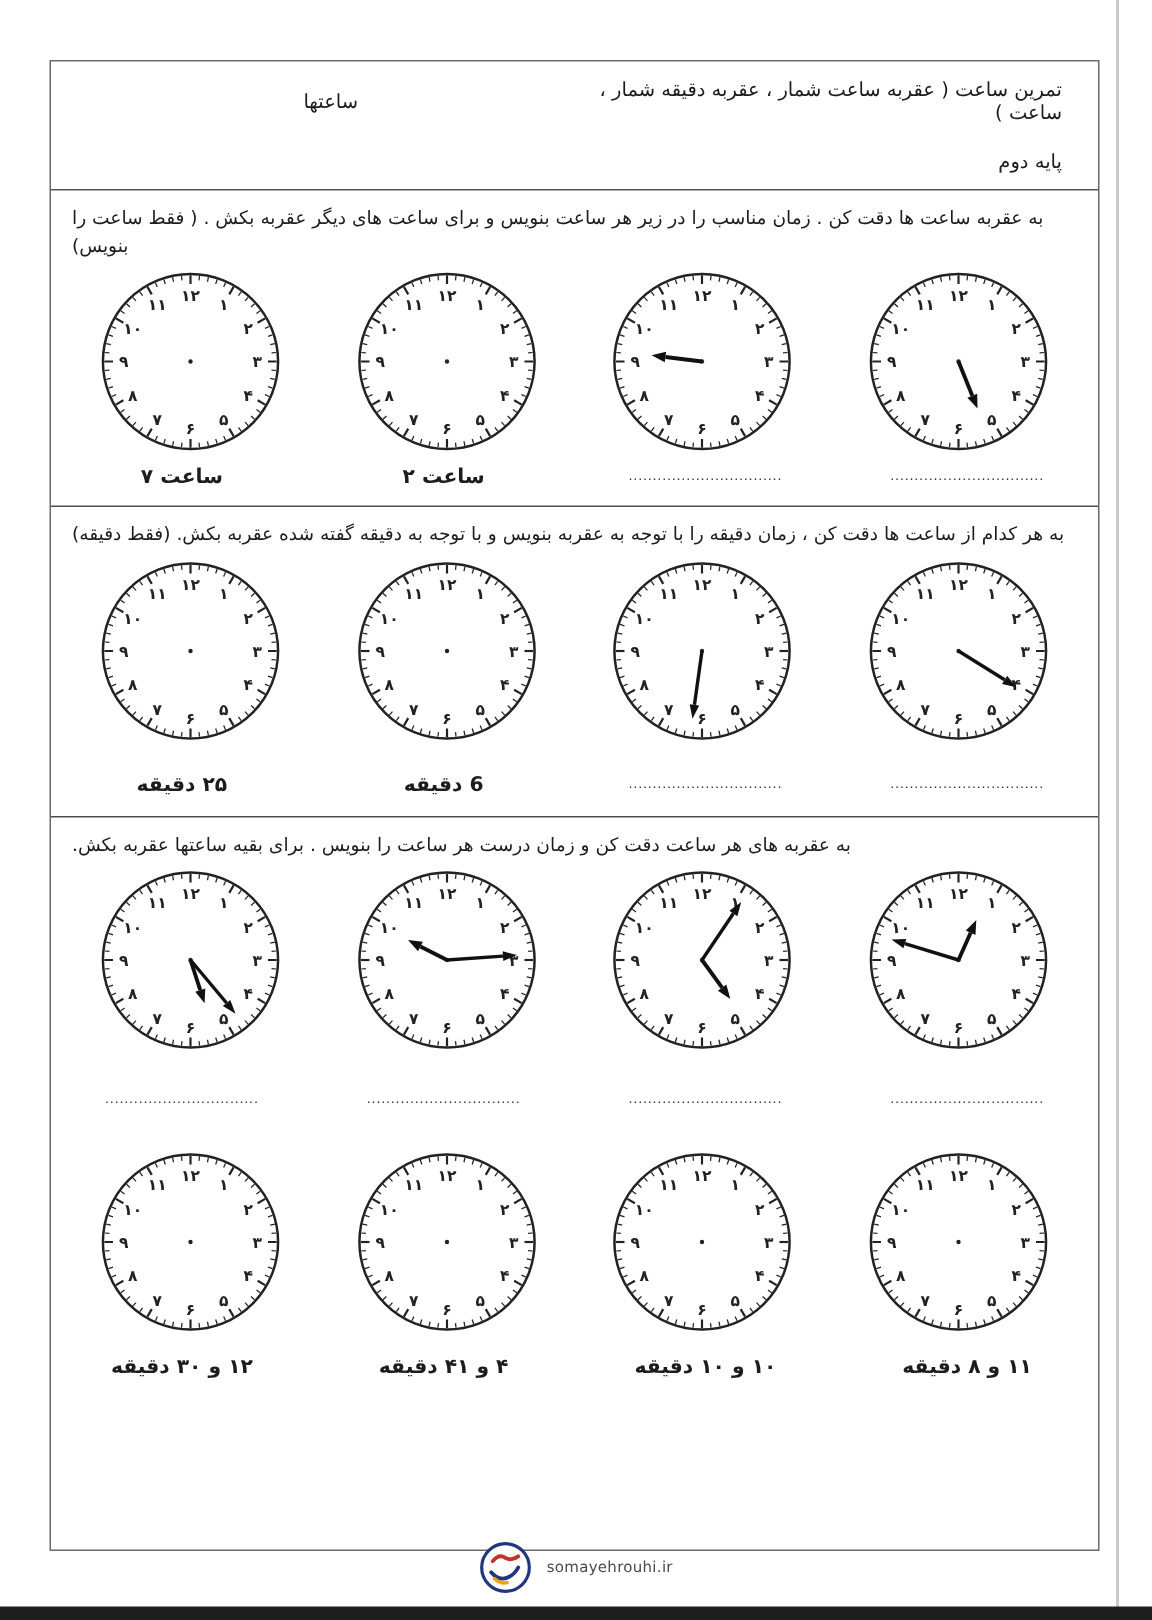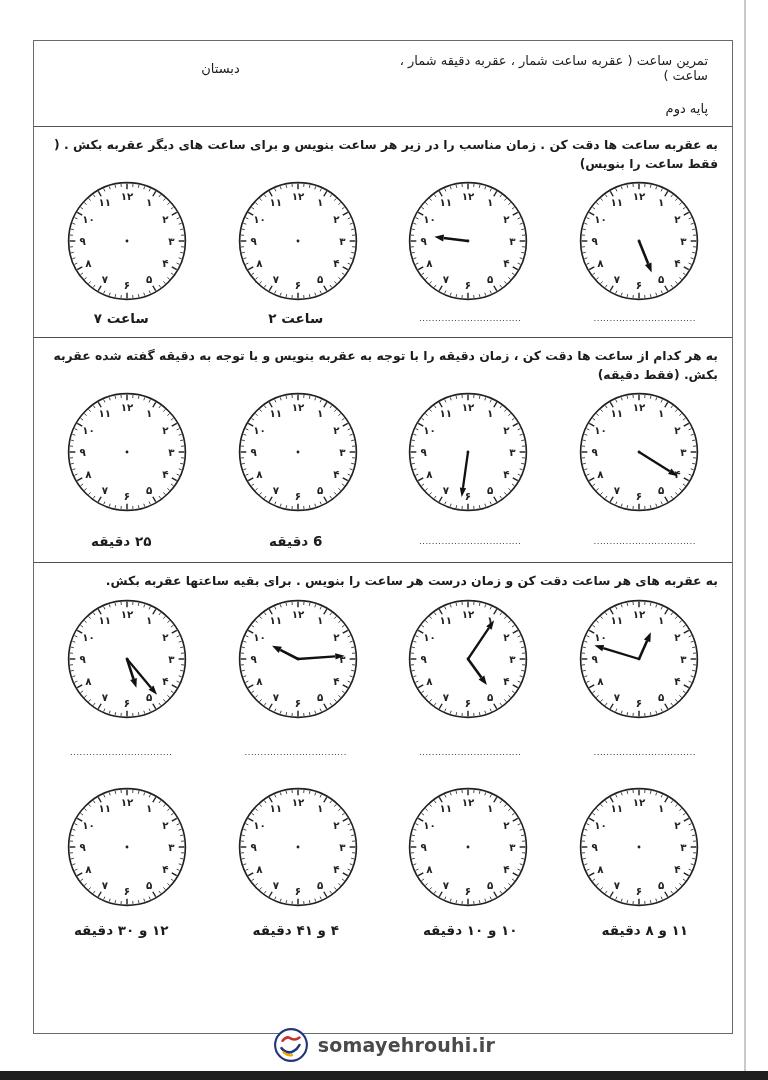--- a/index.html
+++ b/index.html
@@ -13,21 +13,21 @@
     border:1.6px solid #6a6a6a;direction:rtl;box-sizing:border-box;background:#fff;
   }
   .frame-outline{position:absolute;left:744px;top:0;bottom:0;width:2px;background:#c9c9c9;}
   .header{border-bottom:1.6px solid #555;padding:12px 24px 10px 24px;}
   .h-row{display:grid;grid-template-columns:1fr auto 1fr;align-items:center;font-size:13px;}
   .h-row + .h-row{margin-top:18px;}
   .h-right{text-align:right;}
   .h-center{text-align:right;}
   .h-left{text-align:center;}
   .instruction{
-    text-align:right;font-size:12.4px;font-weight:700;padding:9px 14px 2px 14px;line-height:1.5;
+    text-align:left;font-size:12.4px;font-weight:400;padding:9px 14px 2px 14px;line-height:1.5;
   }
   .clock-row{
     display:grid;grid-template-columns:repeat(4,1fr);justify-items:center;
     padding:4px 8px 0 8px;
   }
   .clock-row svg.clock{width:124px;height:124px;display:block;}
   .label-row{
     display:grid;grid-template-columns:repeat(4,1fr);justify-items:center;align-items:center;
     min-height:26px;font-size:13.5px;font-weight:bold;
   }
@@ -35,36 +35,36 @@
   .divider{border-top:1.6px solid #4d4d4d;margin:5px 0 0 0;}
   .sec-1 .label-row{margin-top:2px;margin-bottom:6px;}
   .sec-2 .label-row{margin-top:14px;margin-bottom:8px;}
   .sec-3 .label-row{margin-top:18px;margin-bottom:2px;}
   .sec-4 .clock-row{margin-top:16px;}
   .sec-4 .label-row{margin-top:8px;}
   .footer{
     position:absolute;left:0;right:0;bottom:14px;height:42px;
     display:flex;justify-content:center;align-items:center;gap:9px;direction:ltr;background:transparent;
   }
-  .site-name{font-size:19px;font-weight:bold;color:#4a4a4a;letter-spacing:0.2px;}
+  .site-name{font-size:10px;font-weight:normal;color:#4a4a4a;letter-spacing:0.2px;}
   .logo{width:36px;height:36px;}
   .bottom-bar{position:absolute;left:0;right:0;bottom:0;height:9px;background:#1f1f1f;}
   svg{font-family:inherit;}
 </style>
 </head>
 <body>
 
 <div class="sheet">
   <div class="frame">
 
     <div class="header">
       <div class="h-row">
         <div class="h-right">تمرین ساعت ( عقربه ساعت شمار ، عقربه دقیقه شمار ، ساعت )</div>
         <div class="h-center"></div>
-        <div class="h-left">دبستان</div>
+        <div class="h-left">ساعتها</div>
       </div>
       <div class="h-row">
         <div class="h-center">پایه دوم</div>
       </div>
     </div>
 
     <div id="sections">
         <div class="sec-1">
           <div class="instruction">به عقربه ساعت ها دقت کن . زمان مناسب را در زیر هر ساعت بنویس و برای ساعت های دیگر عقربه بکش . ( فقط ساعت را بنویس)</div>
           <div class="clock-row">

